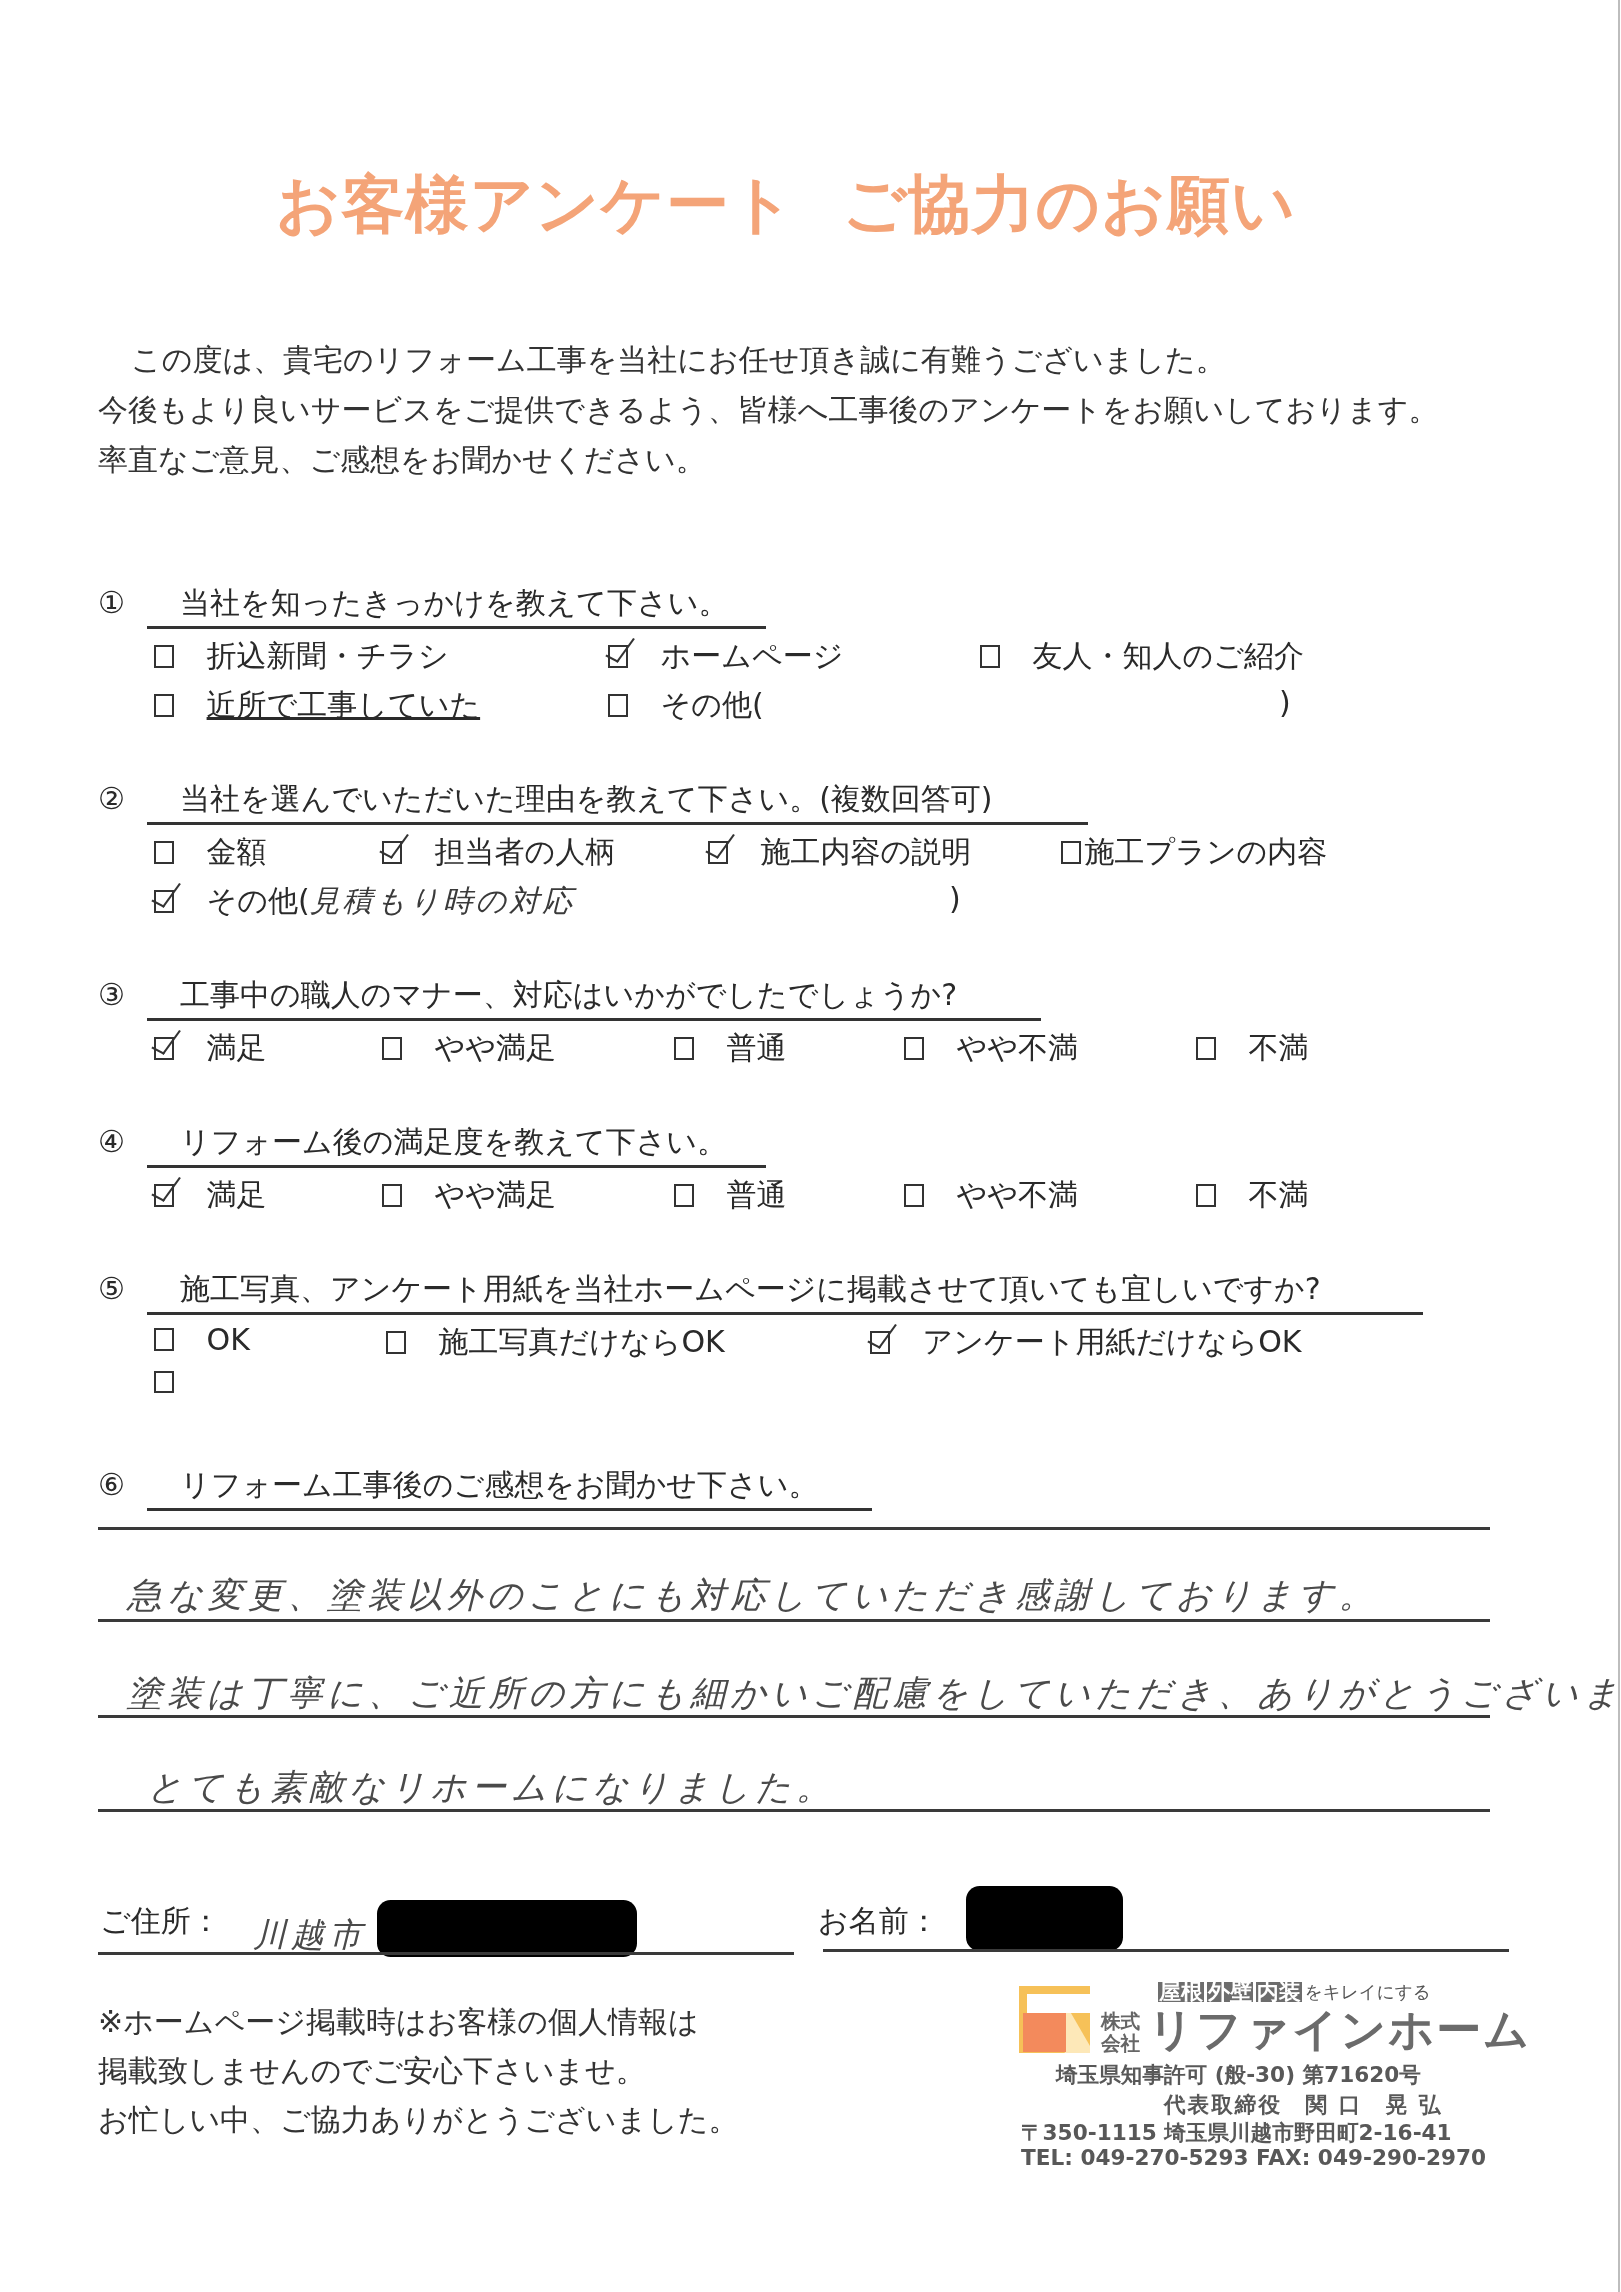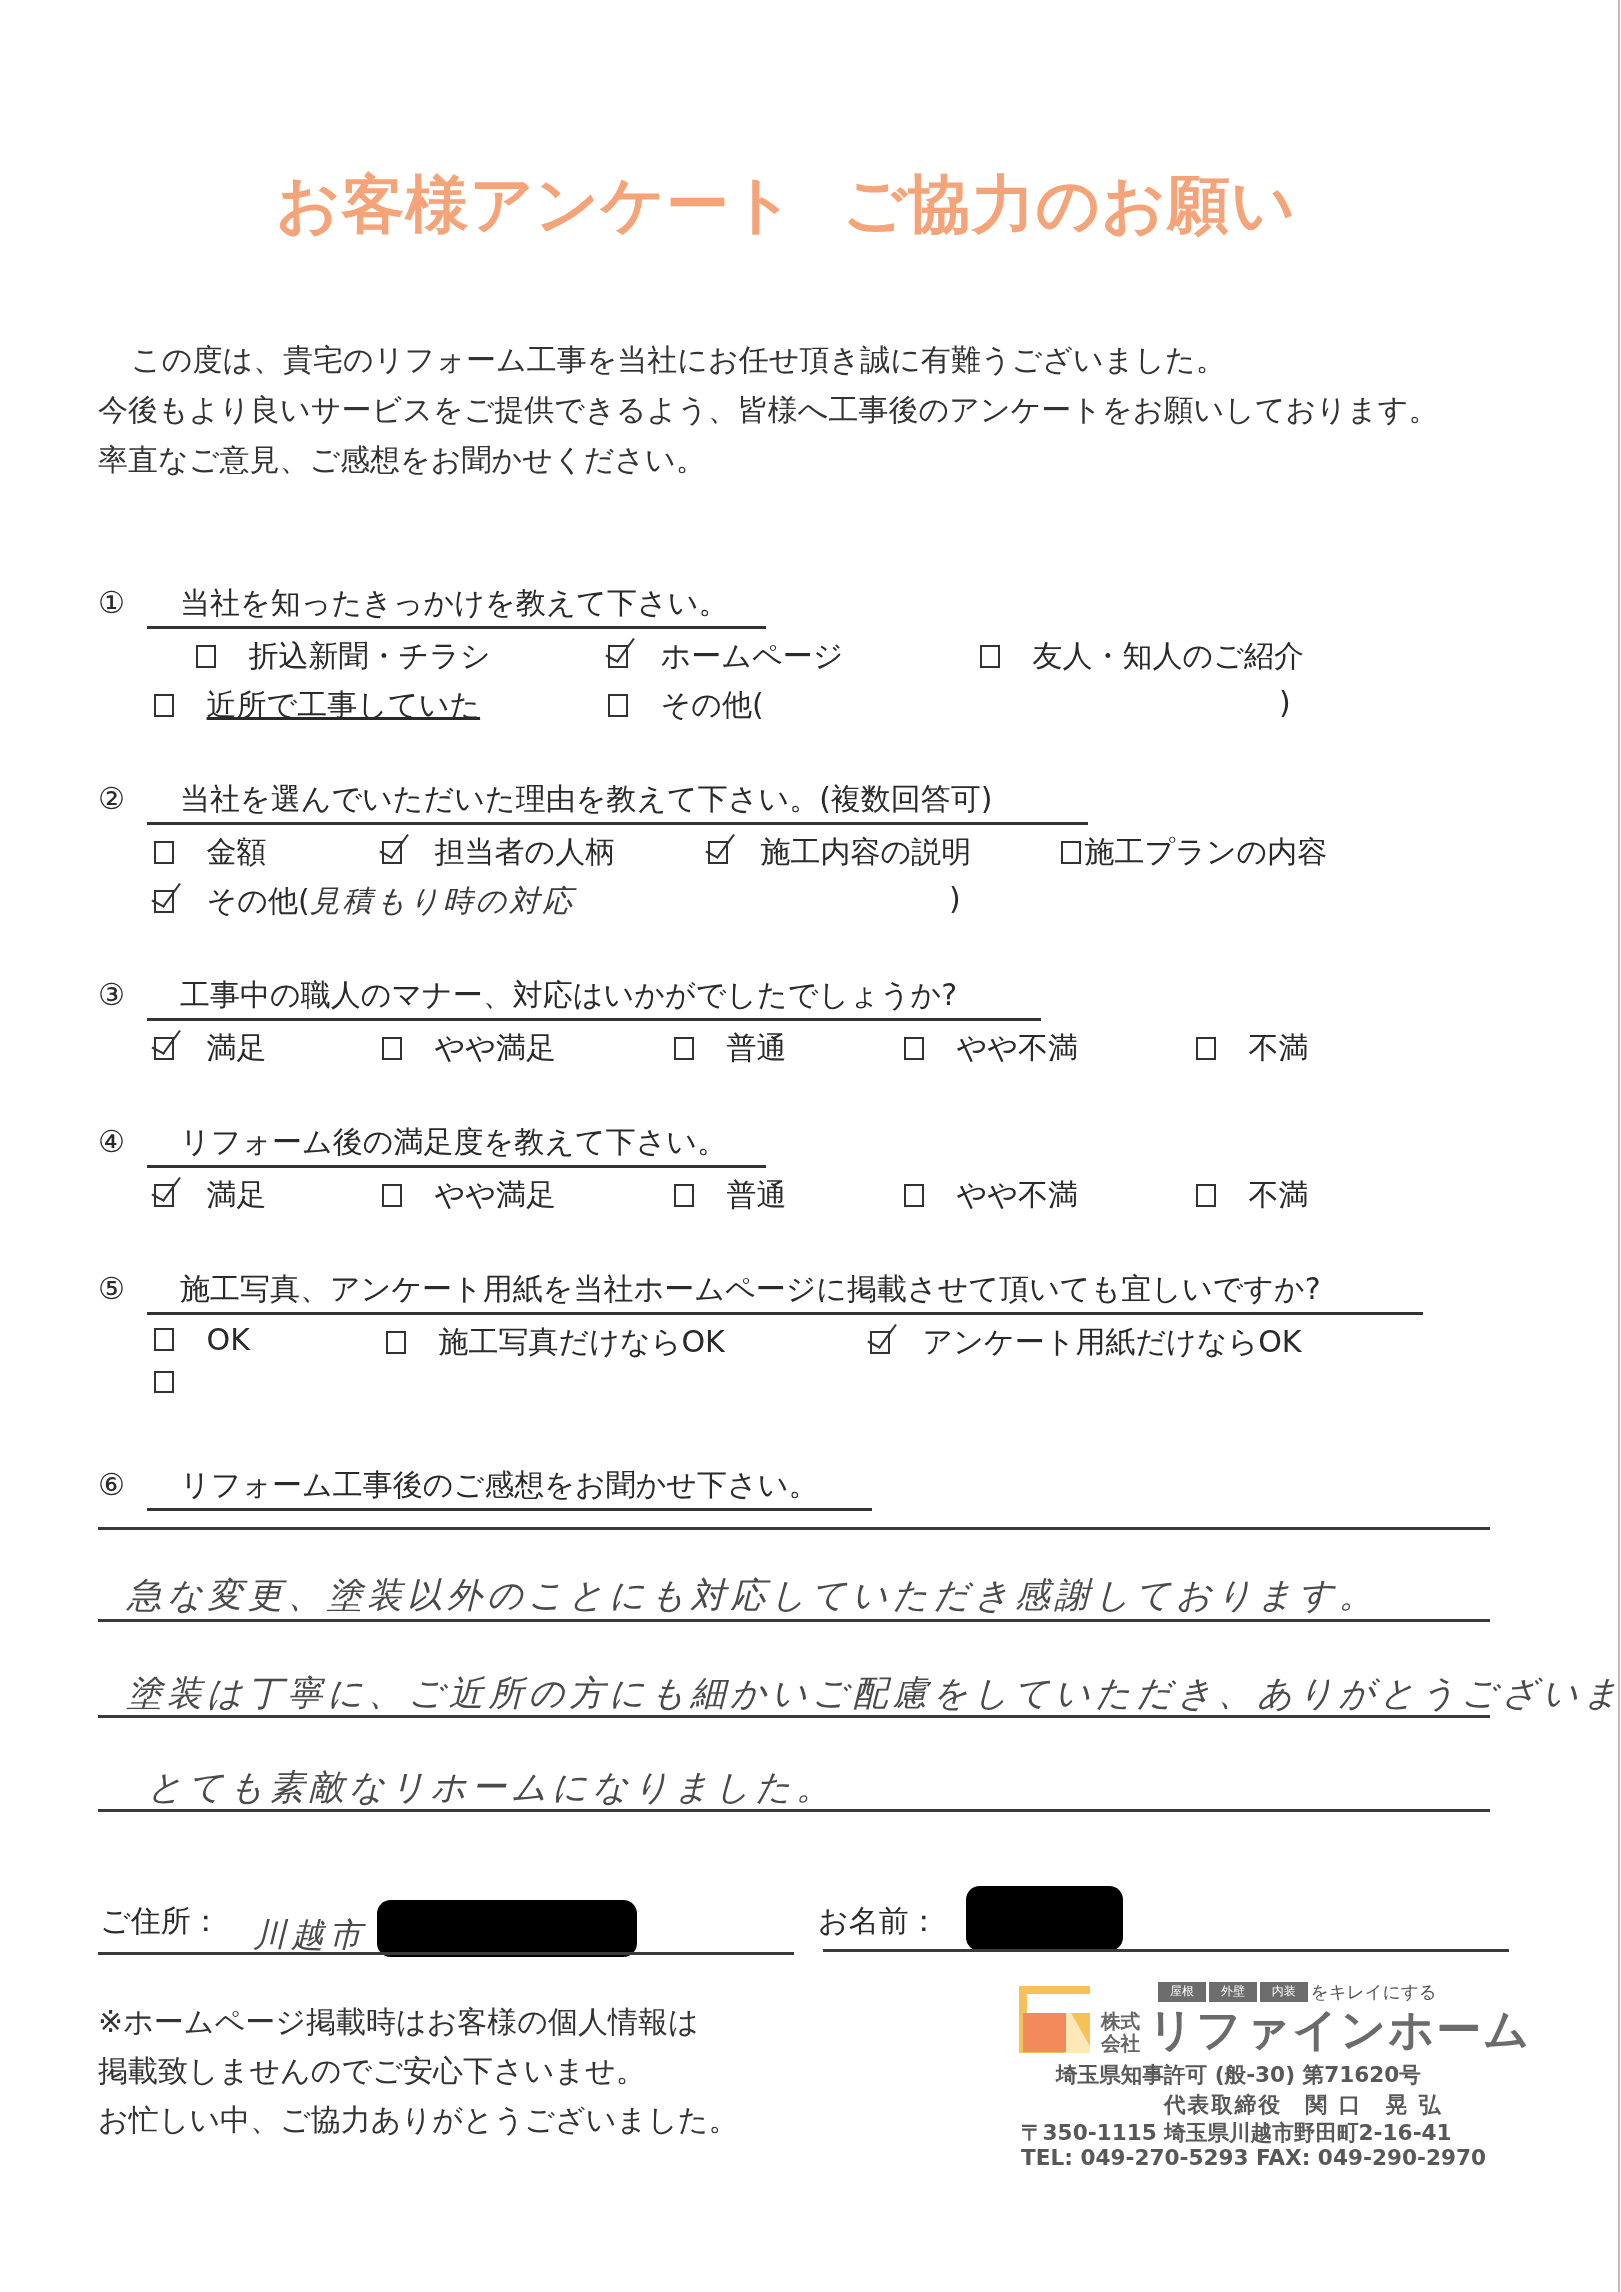--- a/index.html
+++ b/index.html
@@ -53,21 +53,21 @@
 
   .note { position: absolute; left: 98px; top: 1997px; font-size: 30px; line-height: 49px; color: #333; }
   .note div { white-space: nowrap; }
 
   .company { position: absolute; left: 1019px; top: 1976px; width: 461px; color: #555; }
   .logo-mark { position: absolute; left: 0; top: 9.8px; width: 71px; height: 67px; background: #f6c158; overflow: hidden; }
   .logo-mark .wht { position: absolute; left: 7.8px; top: 7.8px; width: 63px; height: 19.6px; background: #fff; }
   .logo-mark .wht2 { position: absolute; left: 29px; top: 7.8px; width: 29px; height: 59px; background: #fde8b8; transform: skewX(30deg); }
   .logo-mark .org { position: absolute; left: 3.9px; top: 27.4px; width: 43px; height: 39px; background: #f38a5c; }
   .tagline { position: absolute; left: 139px; top: 3.9px; font-size: 17.6px; white-space: nowrap; display: flex; gap: 2.9px; align-items: center; }
-  .tag-chip { background: #6d6d6d; color: #fff; padding: 0 12px; font-weight: normal; font-size: 12px; line-height: 19.6px; }
+  .tag-chip { background: #6d6d6d; color: #fff; padding: 0 1px; font-weight: bold; font-size: 22px; line-height: 19.6px; }
   .kabu { position: absolute; left: 82px; top: 35px; font-size: 19.6px; line-height: 21.6px; font-weight: bold; color: #666; }
   .brand { position: absolute; left: 129px; top: 23.5px; font-size: 45px; font-weight: bold; color: #6b6b6b; letter-spacing: 2px; white-space: nowrap; }
   .license, .rep, .addr2, .tel { position: absolute; font-weight: bold; font-size: 21.6px; color: #585858; white-space: nowrap; }
   .license { left: 37px; top: 84px; }
   .rep { left: 145px; top: 114px; letter-spacing: 2px; }
   .addr2 { left: 2px; top: 142px; }
   .tel { left: 2px; top: 169px; }
 </style>
 </head>
 <body>
@@ -84,21 +84,21 @@
   <div>率直なご意見、ご感想をお聞かせください。</div>
 </div>
 
 <div class="q" style="top:583px;">
   <div class="q-head">
     <span class="q-num">①</span>
     <span class="q-text">当社を知ったきっかけを教えて下さい。</span>
     <div class="q-line" style="width:619px;"></div>
   </div>
   <div class="opt-row">
-    <div class="opt" style="left:56px;margin-left:42px;">
+    <div class="opt" style="left:56px;">
         <span class="box"></span>
         <span>折込新聞・チラシ</span>
       </div>
     <div class="opt" style="left:510px;">
         <span class="box checked"></span>
         <span>ホームページ</span>
       </div>
     <div class="opt" style="left:882px;">
         <span class="box"></span>
         <span>友人・知人のご紹介</span>

